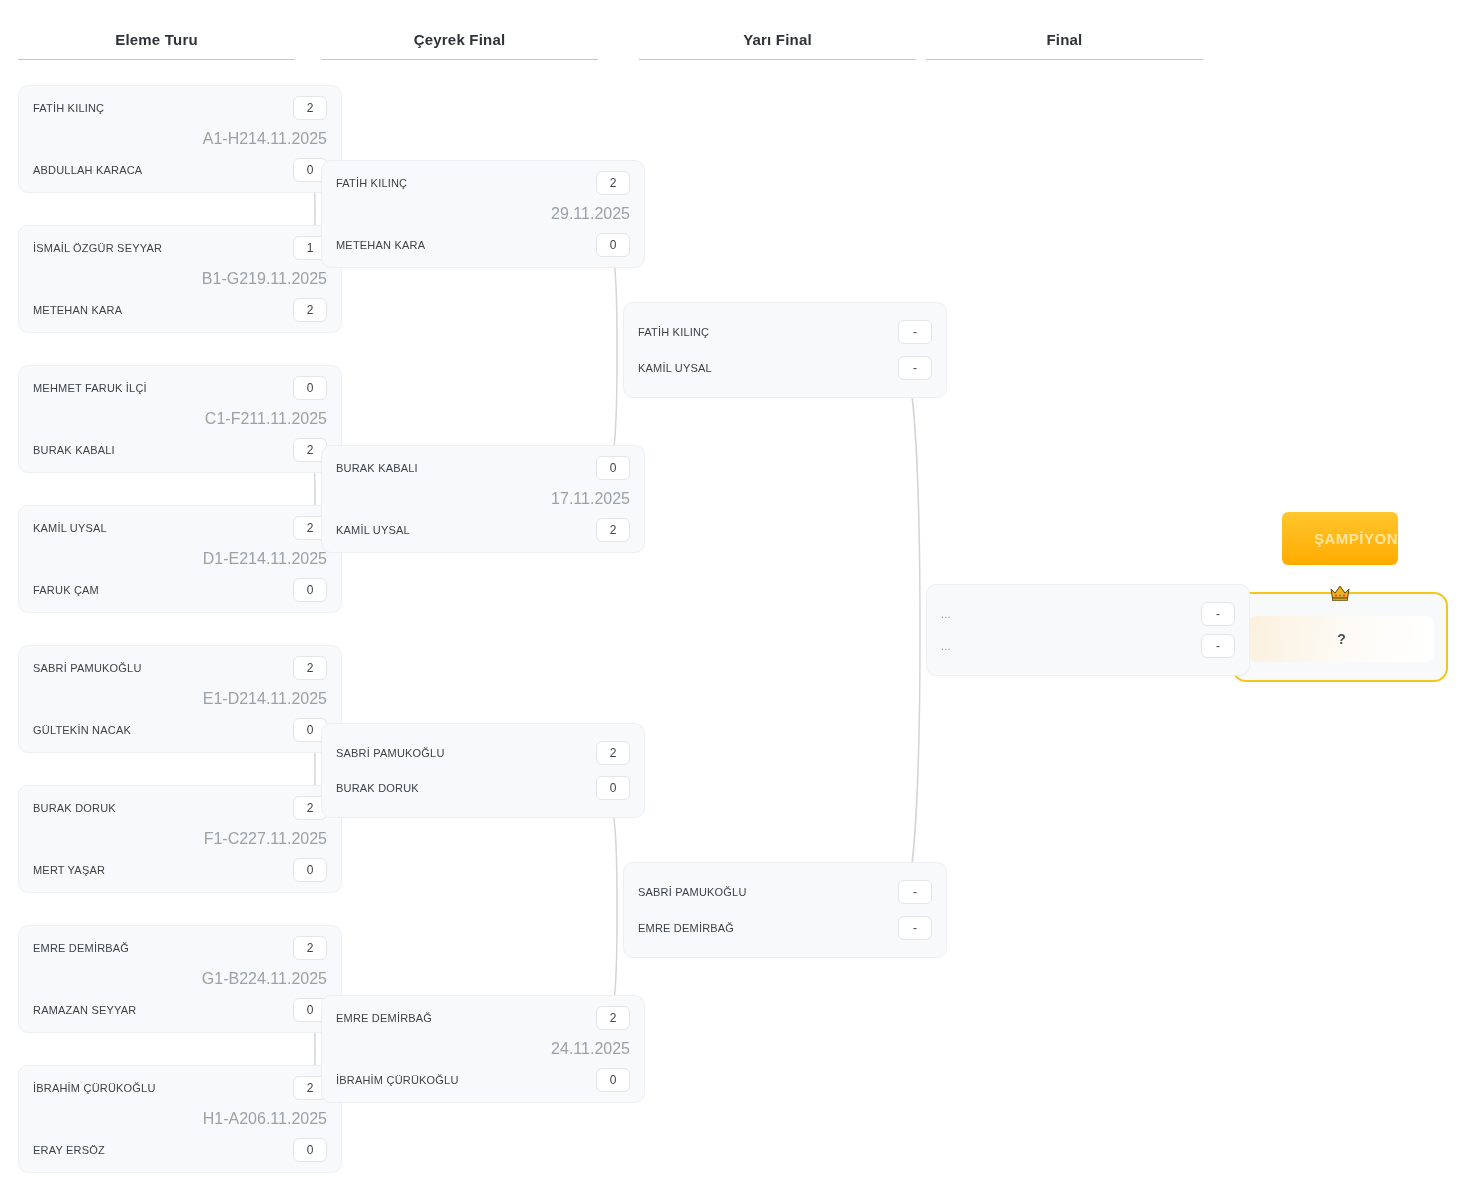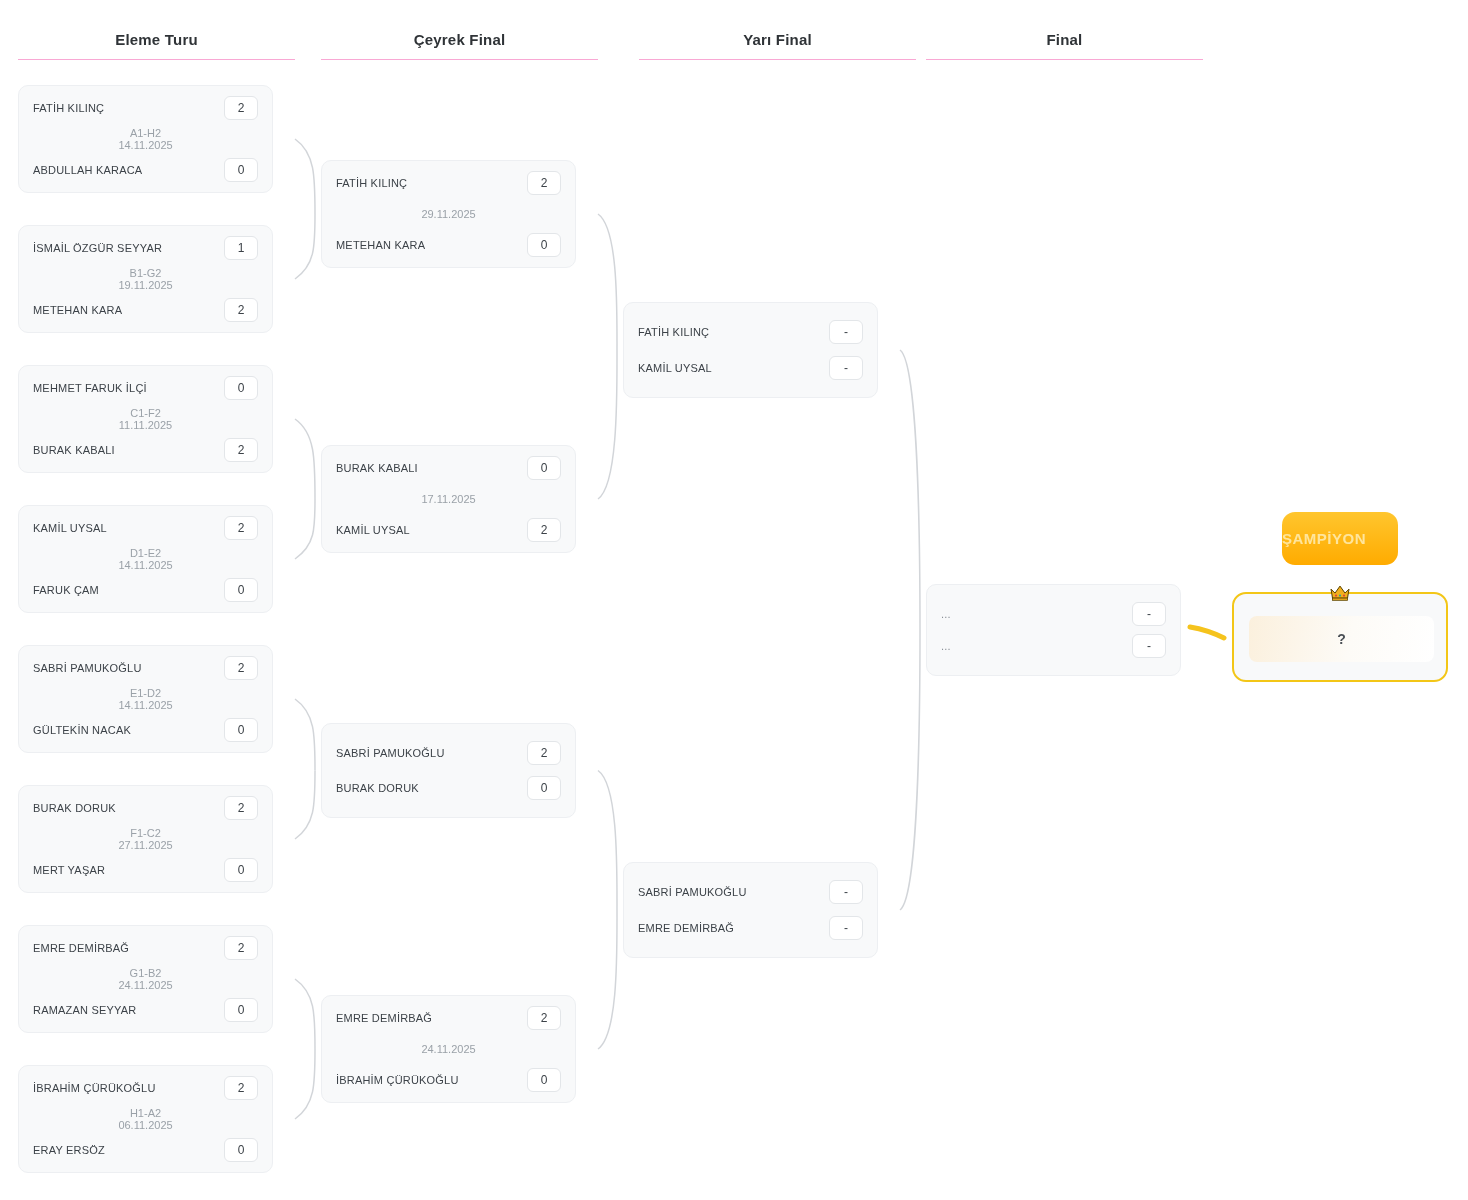--- a/index.html
+++ b/index.html
@@ -6,42 +6,42 @@
   body{
     width:1468px;height:1200px;position:relative;overflow:hidden;
     background:#ffffff;font-family:"Liberation Sans",sans-serif;
   }
   .col-header{
     position:absolute;top:20px;width:277px;height:40px;box-sizing:border-box;
     border-bottom:1px solid #f9a8d4;display:flex;align-items:center;justify-content:center;
     font-weight:bold;font-size:15px;color:#2f3337;letter-spacing:.2px;
   }
   .card{
-    position:absolute;box-sizing:border-box;width:255px;
+    position:absolute;box-sizing:border-box;width:324px;
     background:#f8f9fa;border:1px solid #edeff2;border-radius:10px;
     display:flex;flex-direction:column;justify-content:space-between;
     padding:9px 14px;
   }
   .card.two{padding:16px 14px;}
   .prow{display:flex;align-items:center;justify-content:space-between;height:26px;}
   .pname{font-size:11px;color:#3c4248;letter-spacing:.2px;white-space:nowrap;}
   .pname.dots{color:#8a9097;}
   .score{
     width:34px;height:24px;box-sizing:border-box;background:#ffffff;
     border:1px solid #e3e6e9;border-radius:6px;
     display:flex;align-items:center;justify-content:center;
     font-size:12px;color:#3c4248;
   }
-  .mrow{display:flex;align-items:center;justify-content:center;
-        font-size:11px;color:#9aa1a8;height:14px;flex-direction:column;}
+  .mrow{display:flex;align-items:center;justify-content:flex-end;
+        font-size:16px;color:#9aa1a8;height:14px;}
   svg.connectors{position:absolute;left:0;top:0;pointer-events:none;}
   
   .champ-banner{
     position:absolute;left:1282px;top:512px;width:116px;height:53px;
-    border-radius:13px;display:flex;align-items:center;justify-content:flex-start;
+    border-radius:6px;display:flex;align-items:center;justify-content:flex-end;
     font-weight:bold;font-size:15px;letter-spacing:.5px;color:rgba(255,240,190,0.8);
   }
   .champ-box{
     position:absolute;left:1232px;top:592px;width:216px;height:90px;box-sizing:border-box;
     background:#f8f9fa;border-radius:14px;
   }
   .champ-inner{
     position:absolute;left:15px;top:22px;width:185px;height:46px;
     background:linear-gradient(100deg,#fbf0dd 0%,#fdfbf7 55%,#ffffff 100%);
     border-radius:8px;display:flex;align-items:center;justify-content:center;

